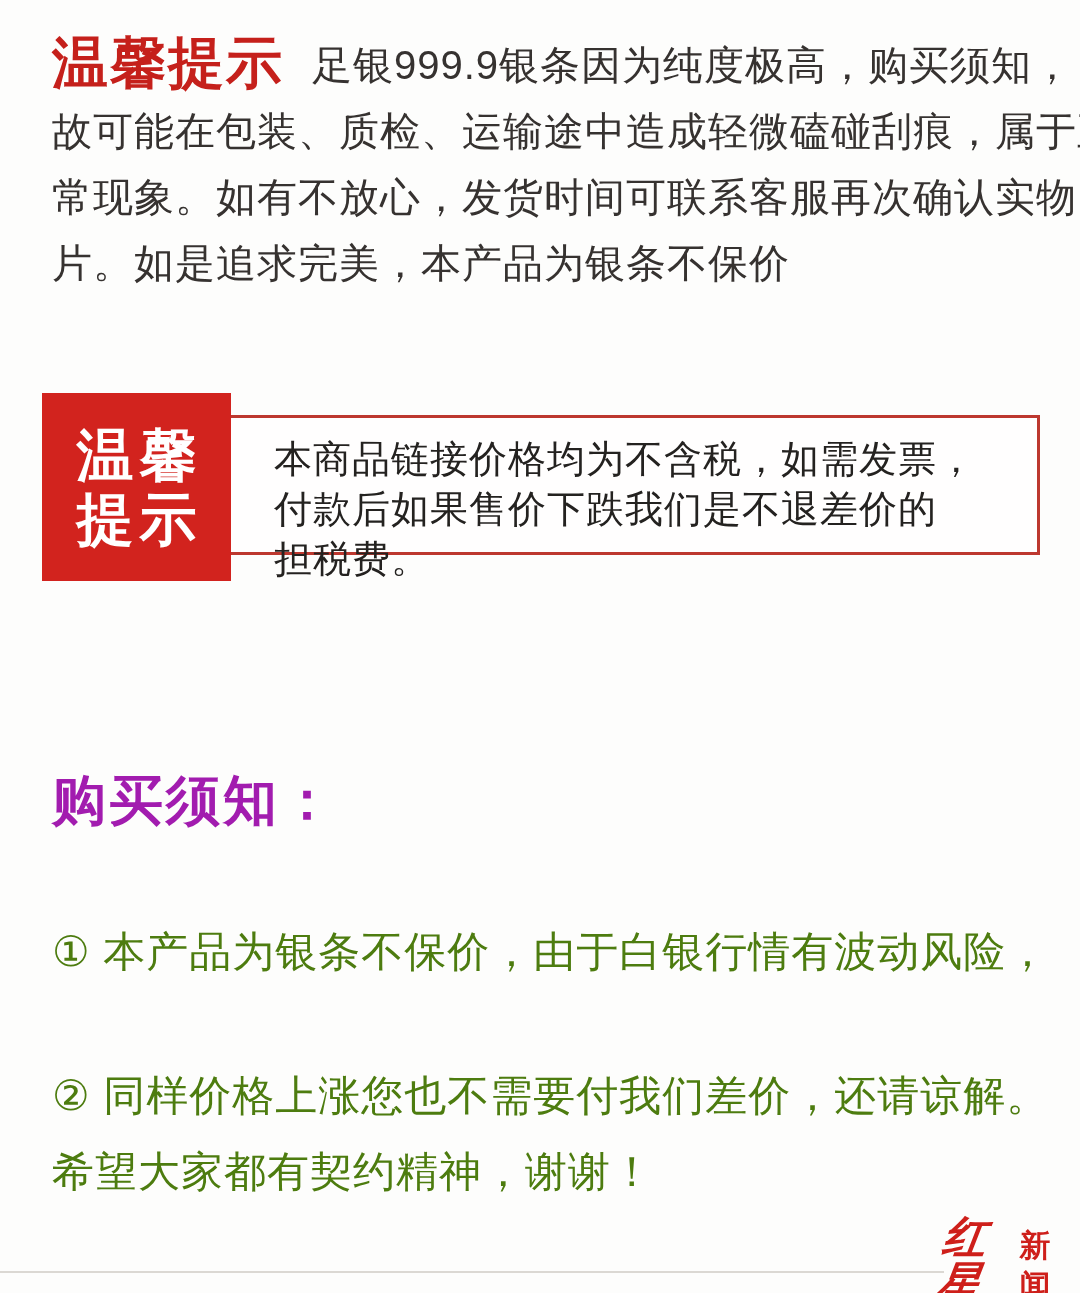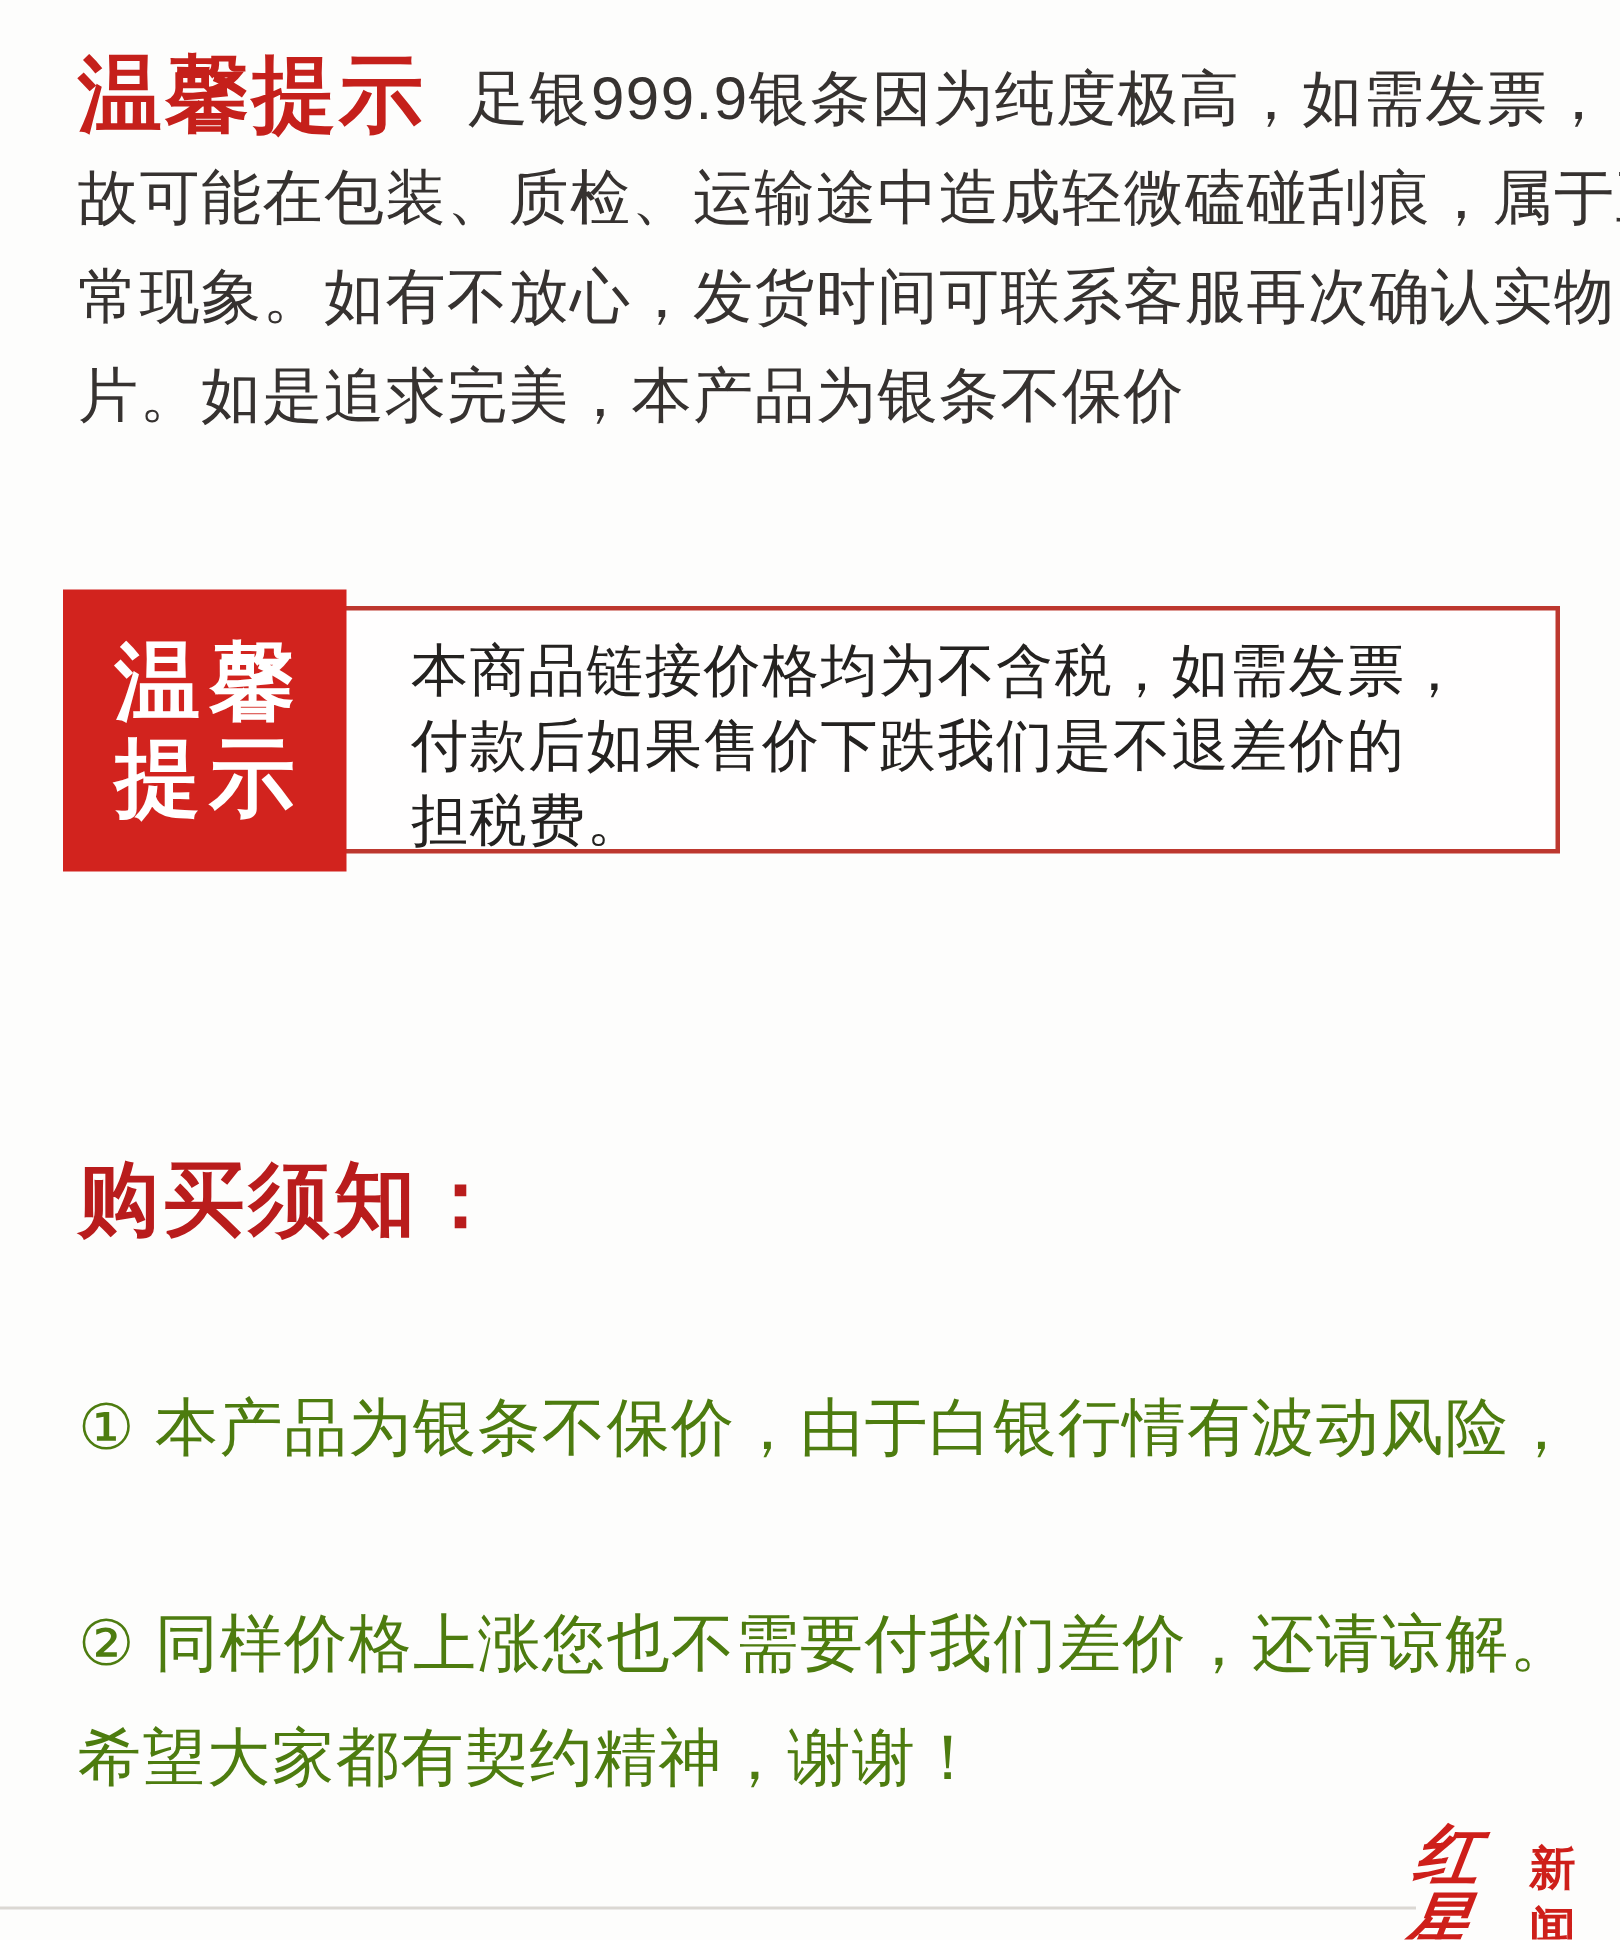--- a/index.html
+++ b/index.html
@@ -42,23 +42,23 @@
   .tip-banner {
     position: absolute;
     left: 0;
     top: 393px;
     width: 1080px;
     height: 190px;
   }
   .tip-box {
     position: absolute;
     left: 227px;
-    top: 11px;
+    top: 22px;
     width: 813px;
-    height: 165px;
+    height: 140px;
     border: 3px solid #bd382f;
     background: #fffefe;
     padding: 16px 16px 0 44px;
   }
   .tip-box .box-line {
     font-size: 38px;
     line-height: 50px;
     letter-spacing: 1px;
     white-space: nowrap;
     color: #242220;
@@ -86,21 +86,21 @@
 
   
   .notes-heading {
     position: absolute;
     left: 52px;
     top: 770px;
     font-size: 54px;
     line-height: 60px;
     font-weight: bold;
     letter-spacing: 3px;
-    color: #b91c1c;
+    color: #a21caf;
     white-space: nowrap;
   }
   .note { position: absolute; left: 52px; width: 1010px; }
   .note .note-line {
     font-size: 42px;
     line-height: 76px;
     letter-spacing: 1px;
     white-space: nowrap;
     color: #4d7c0f;
   }
@@ -144,21 +144,21 @@
     letter-spacing: 1px;
   }
 </style>
 </head>
 <body>
 
 <main>
 
   <section class="intro">
     <p class="line">
-      <span class="intro-title">温馨提示</span><span>足银999.9银条因为纯度极高，如需发票，</span>
+      <span class="intro-title">温馨提示</span><span>足银999.9银条因为纯度极高，购买须知，</span>
     </p>
     <p class="line">故可能在包装、质检、运输途中造成轻微磕碰刮痕，属于正</p>
     <p class="line">常现象。如有不放心，发货时间可联系客服再次确认实物图</p>
     <p class="line">片。如是追求完美，本产品为银条不保价</p>
   </section>
 
   <section class="tip-banner">
     <div class="tip-box">
       <p class="box-line">本商品链接价格均为不含税，如需发票，</p>
       <p class="box-line">付款后如果售价下跌我们是不退差价的</p>

